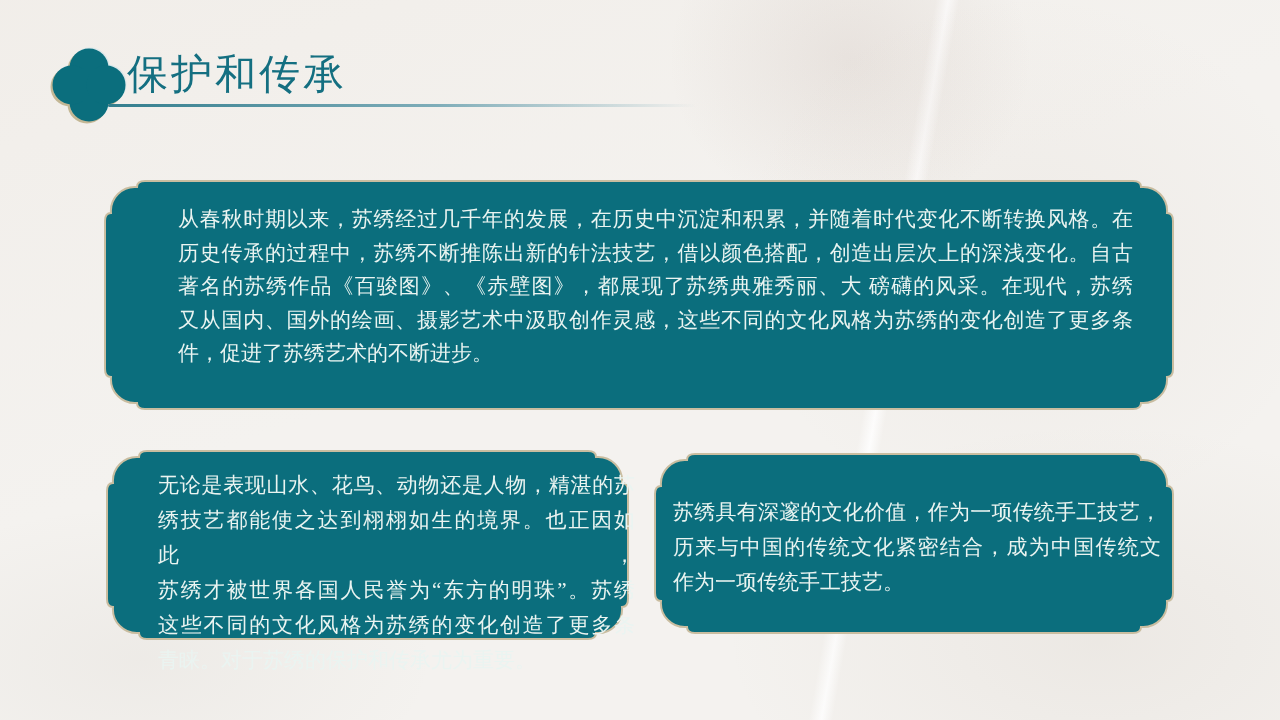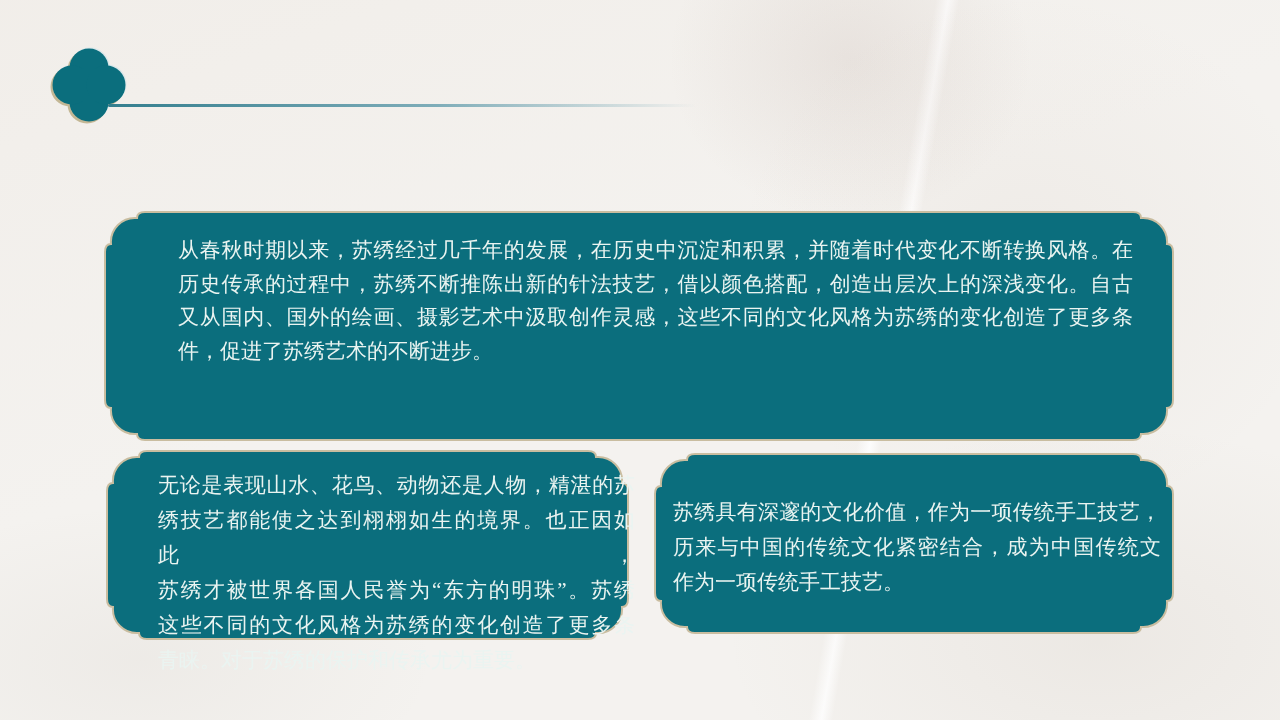--- a/index.html
+++ b/index.html
@@ -28,21 +28,21 @@
     color:var(--title-teal);letter-spacing:3px;white-space:nowrap;}
   .subtitle{position:absolute;left:360px;top:82px;font-family:"Liberation Mono","DejaVu Sans Mono",monospace;
     font-size:14px;color:var(--subtitle-teal);letter-spacing:1px;white-space:nowrap;}
   .title-underline{position:absolute;left:108px;top:104px;width:600px;height:3px;border-radius:2px;
     background:linear-gradient(90deg,var(--underline-start) 0%,#7fadb9 55%,rgba(200,220,224,0) 98%);}
   .card{position:absolute;}
   .card svg{position:absolute;left:-2px;top:-2px;display:block;}
   .card .txt{position:absolute;color:var(--text-light);}
   .card .line{text-align:justify;text-align-last:justify;text-justify:inter-character;}
   .card .line.last{text-align-last:left;}
-  .card-main{left:105px;top:212px;width:1068px;height:228px;}
+  .card-main{left:105px;top:181px;width:1068px;height:228px;}
   .card-main .txt{left:73px;top:22px;width:955px;font-size:21px;line-height:33.5px;}
   .card-left{left:107px;top:451px;width:521px;height:188px;}
   .card-left .txt{left:30px;top:17px;width:477px;font-size:21px;line-height:35px;margin-left:21px;}
   .card-right{left:655px;top:454px;width:432px;height:179px;}
   .card-right .txt{left:18px;top:41px;width:488px;font-size:21px;line-height:35px;}
 </style>
 </head>
 <body style="--background: #f4f2ef; --card-teal: #0b6e7d; --card-border: #c9bda0; --title-teal: #146f81; --subtitle-teal: #2e7b8a; --text-light: #eaf4f1; --underline-start: #337e8e;">
 
 <div class="slide">
@@ -50,30 +50,32 @@
 
   <div class="header">
     <svg class="clover" viewBox="0 0 74 74" width="74" height="74">
       <g fill="#0b6e7d">
         <circle cx="37" cy="20" r="19.5"></circle>
         <circle cx="37" cy="54" r="19.5"></circle>
         <circle cx="20" cy="37" r="19.5"></circle>
         <circle cx="54" cy="37" r="19.5"></circle>
       </g>
     </svg>
+    <div class="title">保护和传承</div>
     <div class="title-underline"></div>
   </div>
 
   <div class="card card-main">
     <svg width="1072" height="232" viewBox="-2 -2 1072 232">
         <path d="M 40 0 H 1028 Q 1036 0 1036 6 A 24 24 0 0 1 1062 32 Q 1068 32 1068 40 V 188 Q 1068 196 1062 196 A 24 24 0 0 1 1036 222 Q 1036 228 1028 228 H 40 Q 32 228 32 222 A 24 24 0 0 1 6 196 Q 0 196 0 188 V 40 Q 0 32 6 32 A 24 24 0 0 1 32 6 Q 32 0 40 0 Z" fill="var(--card-teal)" stroke="var(--card-border)" stroke-width="2"></path>
       </svg>
     <div class="txt">
         <div class="line">从春秋时期以来，苏绣经过几千年的发展，在历史中沉淀和积累，并随着时代变化不断转换风格。在</div>
         <div class="line">历史传承的过程中，苏绣不断推陈出新的针法技艺，借以颜色搭配，创造出层次上的深浅变化。自古</div>
+        <div class="line">著名的苏绣作品《百骏图》、《赤壁图》，都展现了苏绣典雅秀丽、大 磅礴的风采。在现代，苏绣</div>
         <div class="line">又从国内、国外的绘画、摄影艺术中汲取创作灵感，这些不同的文化风格为苏绣的变化创造了更多条</div>
         <div class="line last">件，促进了苏绣艺术的不断进步。</div>
       </div>
   </div>
 
   <div class="card card-left">
     <svg width="525" height="192" viewBox="-2 -2 525 192">
         <path d="M 40 0 H 481 Q 489 0 489 6 A 24 24 0 0 1 515 32 Q 521 32 521 40 V 148 Q 521 156 515 156 A 24 24 0 0 1 489 182 Q 489 188 481 188 H 40 Q 32 188 32 182 A 24 24 0 0 1 6 156 Q 0 156 0 148 V 40 Q 0 32 6 32 A 24 24 0 0 1 32 6 Q 32 0 40 0 Z" fill="var(--card-teal)" stroke="var(--card-border)" stroke-width="2"></path>
       </svg>
     <div class="txt">

